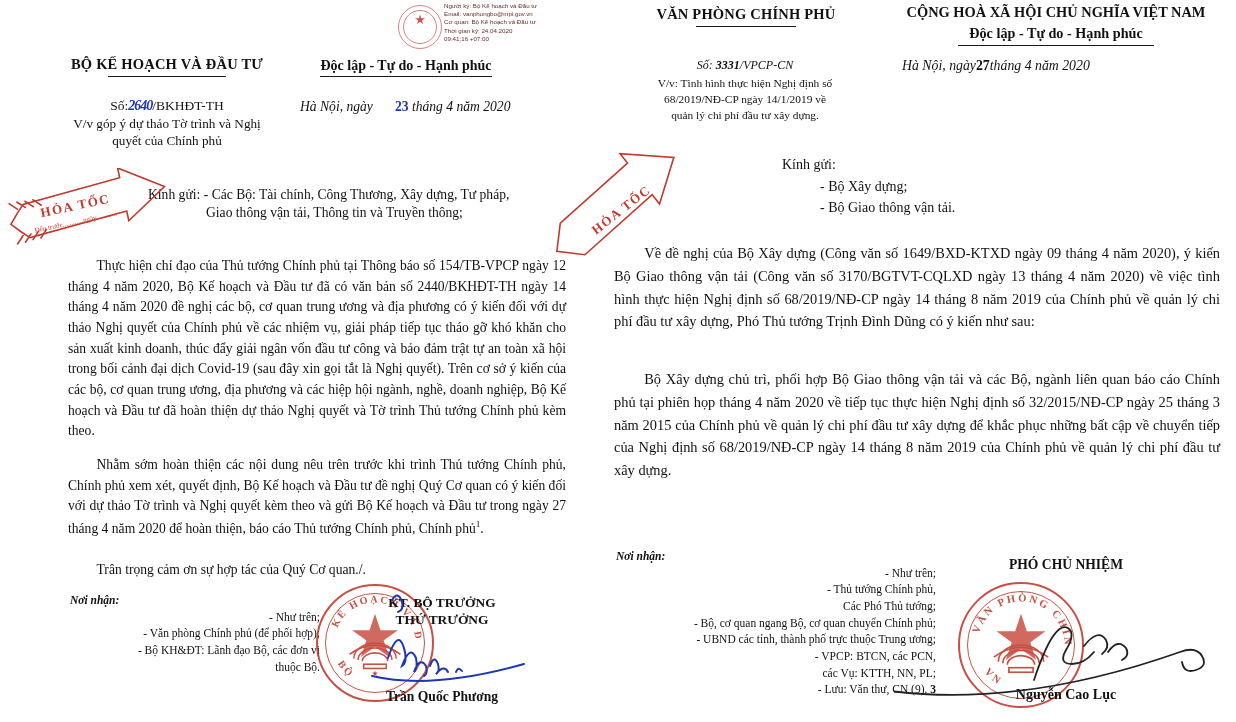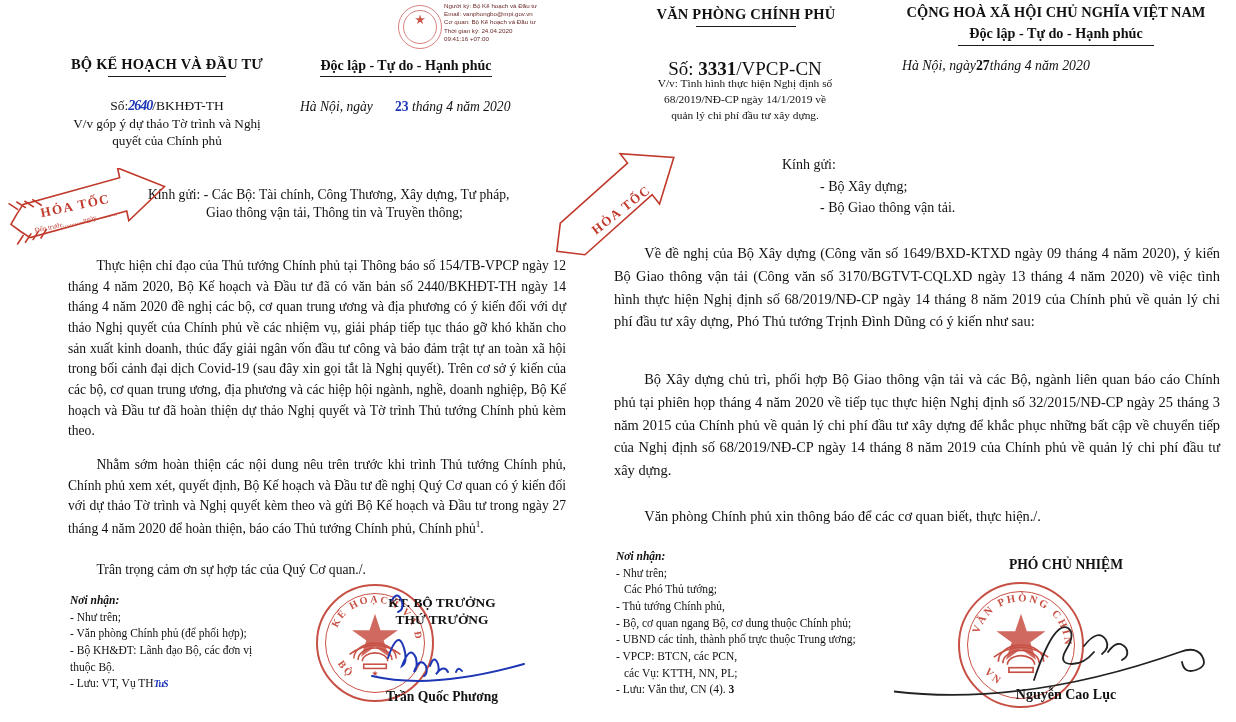--- a/index.html
+++ b/index.html
@@ -75,21 +75,21 @@
     line-height: 1.52;
     text-indent: 2.1em;
   }
 
   .noi-nhan {
     position: absolute;
     font-size: 11.5px;
     line-height: 1.45;
   }
   .nn-title { font-weight: bold; font-style: italic; }
-  .nn-item { white-space: nowrap; }
+  .nn-item { white-space: nowrap; text-align: right; }
 
   .sig-block {
     position: absolute;
     text-align: center;
     font-weight: bold;
     line-height: 1.3;
     z-index: 6;
   }
   .sig-name { font-weight: bold; }
 
@@ -247,21 +247,20 @@
   <div class="body-par" style="left:68px; top:455px; width:498px; font-size:13.6px;"><span>Nhằm sớm hoàn thiện các nội dung nêu trên trước khi trình Thủ tướng Chính phủ, Chính phủ xem xét, quyết định, Bộ Kế hoạch và Đầu tư đề nghị Quý Cơ quan có ý kiến đối với dự thảo Tờ trình và Nghị quyết kèm theo và gửi Bộ Kế hoạch và Đầu tư trong ngày 27 tháng 4 năm 2020 để hoàn thiện, báo cáo Thủ tướng Chính phủ, Chính phủ</span><span class="sup">1</span><span>.</span></div>
 
   <div class="body-par" style="left:68px; top:560px; width:498px; font-size:13.6px;">Trân trọng cảm ơn sự hợp tác của Quý Cơ quan./.</div>
 
   <div class="noi-nhan" style="left:70px; top:592px; width:250px;">
     <div class="nn-title">Nơi nhận:</div>
     <div class="nn-item">- Như trên;</div>
     <div class="nn-item">- Văn phòng Chính phủ (để phối hợp);</div>
     <div class="nn-item">- Bộ KH&amp;ĐT: Lãnh đạo Bộ, các đơn vị</div>
     <div class="nn-item">thuộc Bộ.</div>
-    <div class="nn-item"><span>- Lưu: VT, Vụ TH</span><span class="ink-hand" style="font-size:10px;">TuS</span></div>
   </div>
 
   <div class="seal" style="left:316px; top:584px; width:118px; height:118px; border-color:#c0392b;">
     <svg class="seal-text" viewBox="0 0 118 118">
       <defs>
         <path id="arcTopL" d="M 17,59 A 42,42 0 0 1 101,59"></path>
         <path id="arcBotL" d="M 15,59 A 44,44 0 0 0 103,59"></path>
       </defs>
       <text font-size="10.5" font-weight="bold" fill="#c0392b" font-family="Liberation Serif, serif" letter-spacing="2.2">
         <textPath href="#arcTopL" startOffset="12%">KẾ HOẠCH VÀ ĐẦU</textPath>
@@ -308,21 +307,21 @@
     <span>VĂN PHÒNG CHÍNH PHỦ</span>
     <div class="rule" style="width:100px;"></div>
   </div>
 
   <div class="hdr-nation" style="left:258px; top:4px; width:368px;">
     <div class="nation-l1" style="font-size:14.4px;">CỘNG HOÀ XÃ HỘI CHỦ NGHĨA VIỆT NAM</div>
     <div class="nation-l2" style="font-size:14.2px; margin-top:4px;">Độc lập - Tự do - Hạnh phúc</div>
     <div class="rule" style="width:196px; margin-top:3px;"></div>
   </div>
 
-  <div class="so-line" style="left:6px; top:58px; width:250px; font-size:19px;">
+  <div class="so-line" style="left:6px; top:58px; width:250px; font-size:12px;font-style:italic;">
     <span>Số:</span>
     <span style="font-weight:bold;">3331</span><span>/VPCP-CN</span>
   </div>
 
   <div class="vv" style="left:0px; top:76px; width:262px; font-size:11.4px; line-height:1.4;">
     <div>V/v: Tình hình thực hiện Nghị định số</div>
     <div>68/2019/NĐ-CP ngày 14/1/2019 về</div>
     <div>quản lý chi phí đầu tư xây dựng.</div>
   </div>
 
@@ -342,32 +341,31 @@
   <div class="kinh-gui" style="left:168px; top:154px; width:380px; font-size:14px; line-height:1.55;">
     <div>Kính gửi:</div>
     <div class="kg-ind" style="padding-left:38px;">- Bộ Xây dựng;</div>
     <div class="kg-ind" style="padding-left:38px;">- Bộ Giao thông vận tải.</div>
   </div>
 
   <div class="body-par" style="left:0px; top:242px; width:606px; font-size:14.4px; line-height:1.58;">Về đề nghị của Bộ Xây dựng (Công văn số 1649/BXD-KTXD ngày 09 tháng 4 năm 2020), ý kiến Bộ Giao thông vận tải (Công văn số 3170/BGTVT-CQLXD ngày 13 tháng 4 năm 2020) về việc tình hình thực hiện Nghị định số 68/2019/NĐ-CP ngày 14 tháng 8 năm 2019 của Chính phủ về quản lý chi phí đầu tư xây dựng, Phó Thủ tướng Trịnh Đình Dũng có ý kiến như sau:</div>
 
   <div class="body-par" style="left:0px; top:368px; width:606px; font-size:14.4px; line-height:1.58;">Bộ Xây dựng chủ trì, phối hợp Bộ Giao thông vận tải và các Bộ, ngành liên quan báo cáo Chính phủ tại phiên họp tháng 4 năm 2020 về tiếp tục thực hiện Nghị định số 32/2015/NĐ-CP ngày 25 tháng 3 năm 2015 của Chính phủ về quản lý chi phí đầu tư xây dựng để khắc phục những bất cập về chuyển tiếp của Nghị định số 68/2019/NĐ-CP ngày 14 tháng 8 năm 2019 của Chính phủ về quản lý chi phí đầu tư xây dựng.</div>
 
-  <div class="body-par" style="left:0px; top:505px; width:606px; font-size:14.4px; line-height:1.58;">Văn phòng Chính phủ xin thông báo để các cơ quan biết, thực hiện./.</div>
 
   <div class="noi-nhan" style="left:2px; top:548px; width:320px;">
     <div class="nn-title">Nơi nhận:</div>
     <div class="nn-item">- Như trên;</div>
+    <div class="nn-item">- Thủ tướng Chính phủ,</div>
     <div class="nn-item" style="padding-left:8px;">Các Phó Thủ tướng;</div>
-    <div class="nn-item">- Thủ tướng Chính phủ,</div>
-    <div class="nn-item">- Bộ, cơ quan ngang Bộ, cơ dung thuộc Chính phủ;</div>
+    <div class="nn-item">- Bộ, cơ quan ngang Bộ, cơ quan chuyển Chính phủ;</div>
     <div class="nn-item">- UBND các tỉnh, thành phố trực thuộc Trung ương;</div>
     <div class="nn-item">- VPCP: BTCN, các PCN,</div>
     <div class="nn-item" style="padding-left:8px;">các Vụ: KTTH, NN, PL;</div>
-    <div class="nn-item"><span>- Lưu: Văn thư, CN (4).</span> <span style="font-weight:bold;">3</span></div>
+    <div class="nn-item"><span>- Lưu: Văn thư, CN (9).</span> <span style="font-weight:bold;">3</span></div>
   </div>
 
   <div class="seal" style="left:344px; top:582px; width:126px; height:126px;">
     <svg class="seal-text" viewBox="0 0 126 126">
       <defs>
         <path id="arcTopR" d="M 18,63 A 45,45 0 0 1 108,63"></path>
         <path id="arcBotR" d="M 16,63 A 47,47 0 0 0 110,63"></path>
       </defs>
       <text font-size="11" font-weight="bold" fill="#c0392b" font-family="Liberation Serif, serif" letter-spacing="2.4">
         <textPath href="#arcTopR" startOffset="8%">VĂN PHÒNG CHÍNH</textPath>

